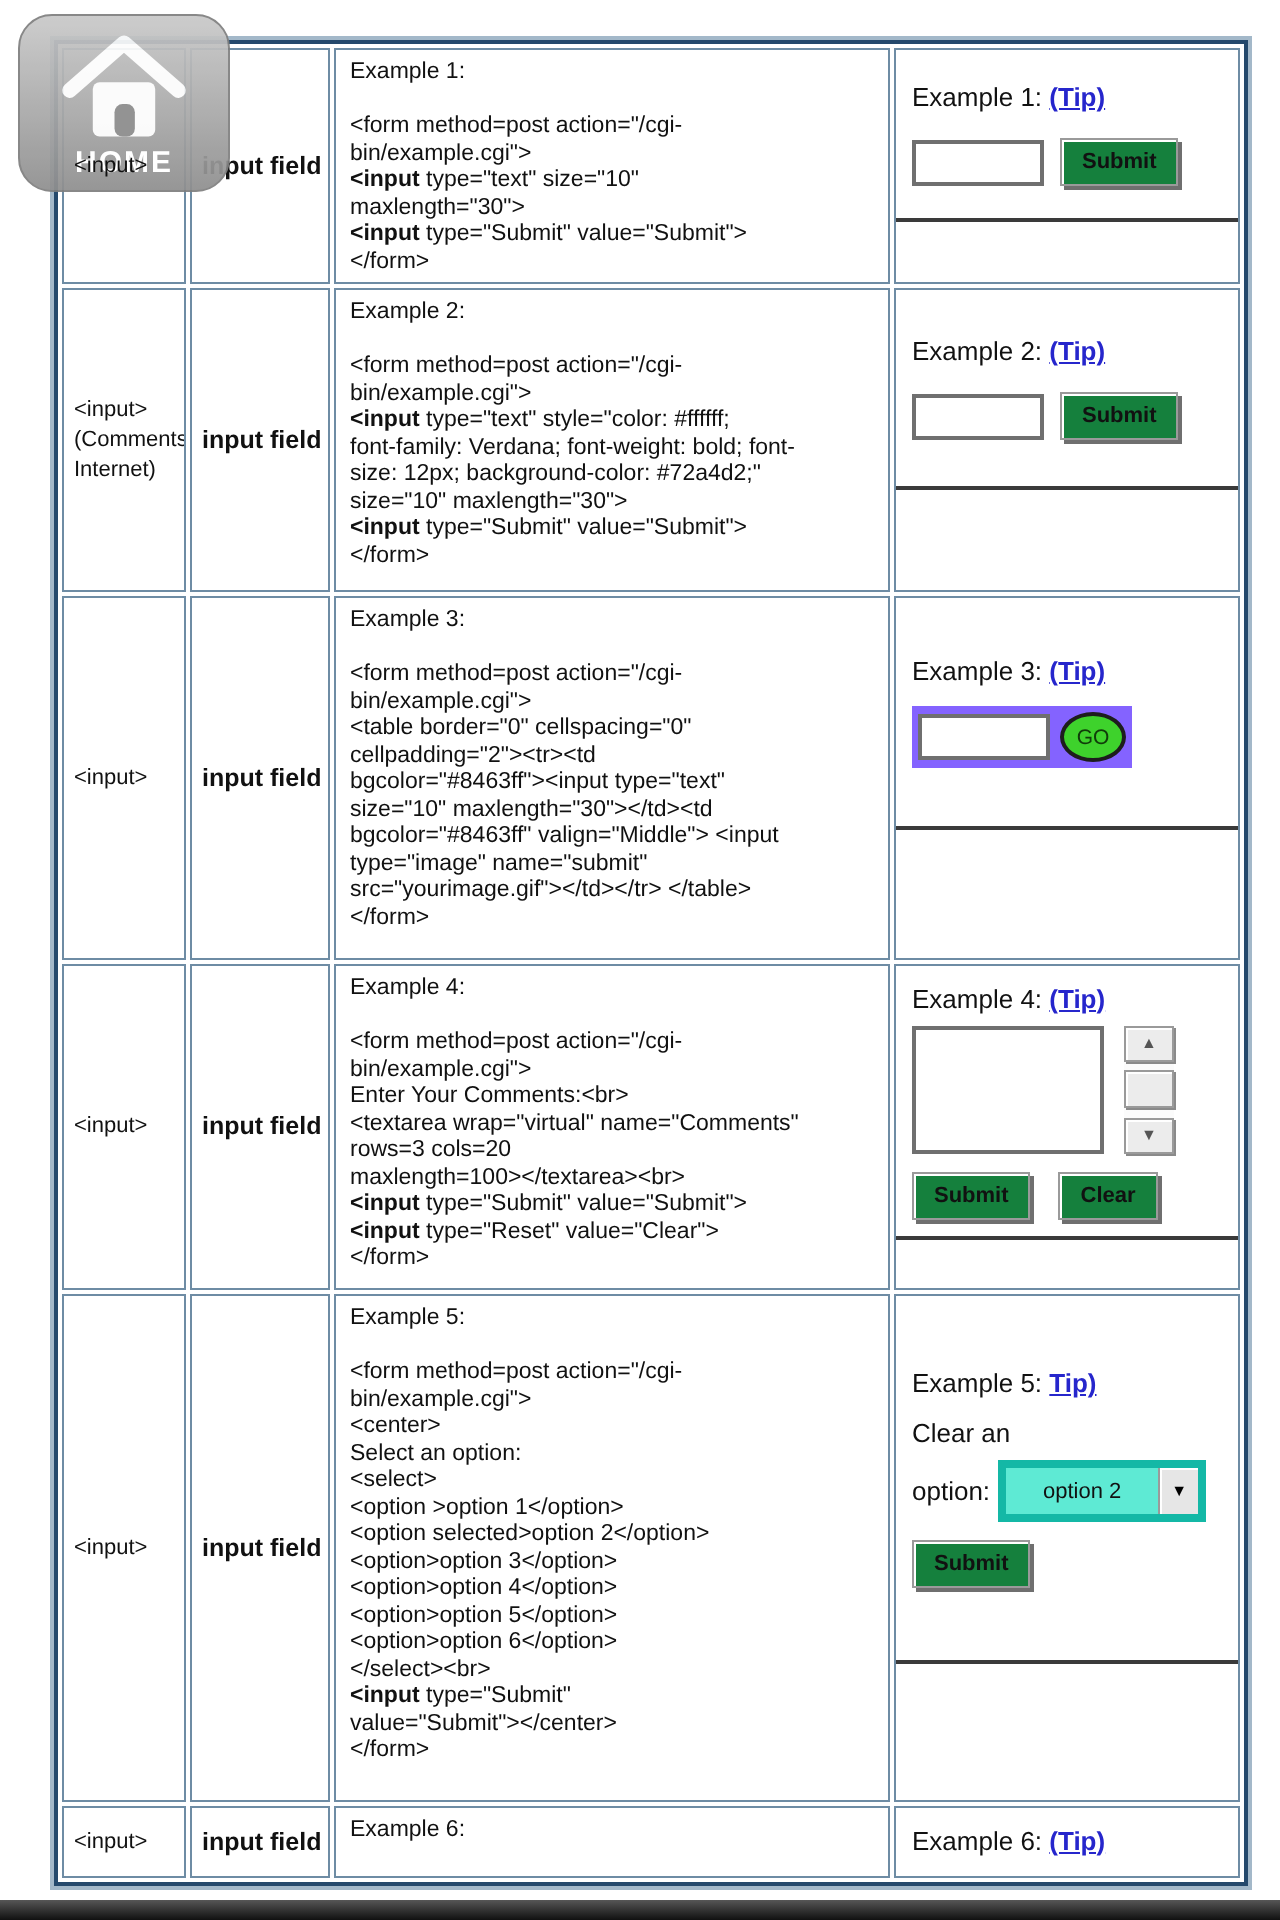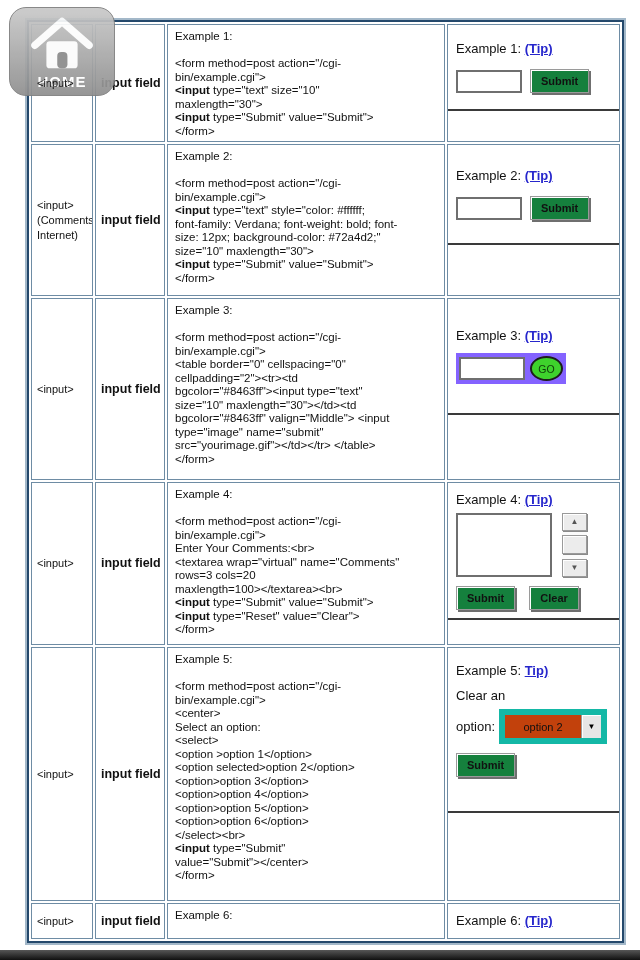--- a/index.html
+++ b/index.html
@@ -60,21 +60,21 @@
   .sb-thumb {
     height:17px; margin-top:4px; background:#ececec; border:1px solid #9a9a9a;
     box-shadow:inset 1px 1px 0 #fff, 1px 1px 0 #8a8a8a; cursor:grab;
   }
   .sb-fill { flex:1; }
   .btn-row { display:flex; margin-top:9px; }
   .btn-row .btn + .btn { margin-left:14px; }
 
   .sel-line1 { font-size:13px; margin-top:10px; }
   .sel-line2 { font-size:13px; margin-top:6px; display:flex; align-items:center; }
-  .select-box { display:inline-flex; width:96px; height:23px; border:6px solid #14b8a6; background:#c2410c; margin-left:4px; }
+  .select-box { display:inline-flex; width:96px; height:23px; border:4px solid #14b8a6; background:#5eead4; margin-left:4px; }
   .select-value { flex:1; display:flex; align-items:center; justify-content:center; font-size:11px; }
   .select-arrow { width:19px; background:#e6e6e6; border-left:1px solid #9a9a9a;
     box-shadow:inset 1px 1px 0 #fff; display:flex; align-items:center; justify-content:center; font-size:8px; color:#000; }
   .sel-submit { margin-top:9px; align-self:flex-start; }
 
   
   .home-btn {
     position:absolute; left:9px; top:7px; width:104px; height:87px; z-index:5;
     border-radius:17px; background:linear-gradient(#c9c9c9, #8f8f8f);
     border:1px solid #7f7f7f; opacity:0.93; cursor:pointer;
@@ -261,21 +261,21 @@
                 <div class="code-line">&lt;option&gt;option 3&lt;/option&gt;</div>
                 <div class="code-line">&lt;option&gt;option 4&lt;/option&gt;</div>
                 <div class="code-line">&lt;option&gt;option 5&lt;/option&gt;</div>
                 <div class="code-line">&lt;option&gt;option 6&lt;/option&gt;</div>
                 <div class="code-line">&lt;/select&gt;&lt;br&gt;</div>
                 <div class="code-line"><b>&lt;input</b> type="Submit"</div>
                 <div class="code-line">value="Submit"&gt;&lt;/center&gt;</div>
                 <div class="code-line">&lt;/form&gt;</div>
               </td>
               <td class="result-cell">
-                <div class="result-inner" style="height: 250px; gap: 19px;">
+                <div class="result-inner" style="height: 250px;">
                   <div class="result-main">
                     <div class="title-line"><span>Example 5: </span><a class="tip-link">Tip)</a></div>
                     <div class="sel-line1">Clear an</div>
                     <div class="sel-line2">
                       <span>option:</span>
                       <span class="select-box">
                         <span class="select-value">option 2</span>
                         <span class="select-arrow">▼</span>
                       </span>
                     </div>

